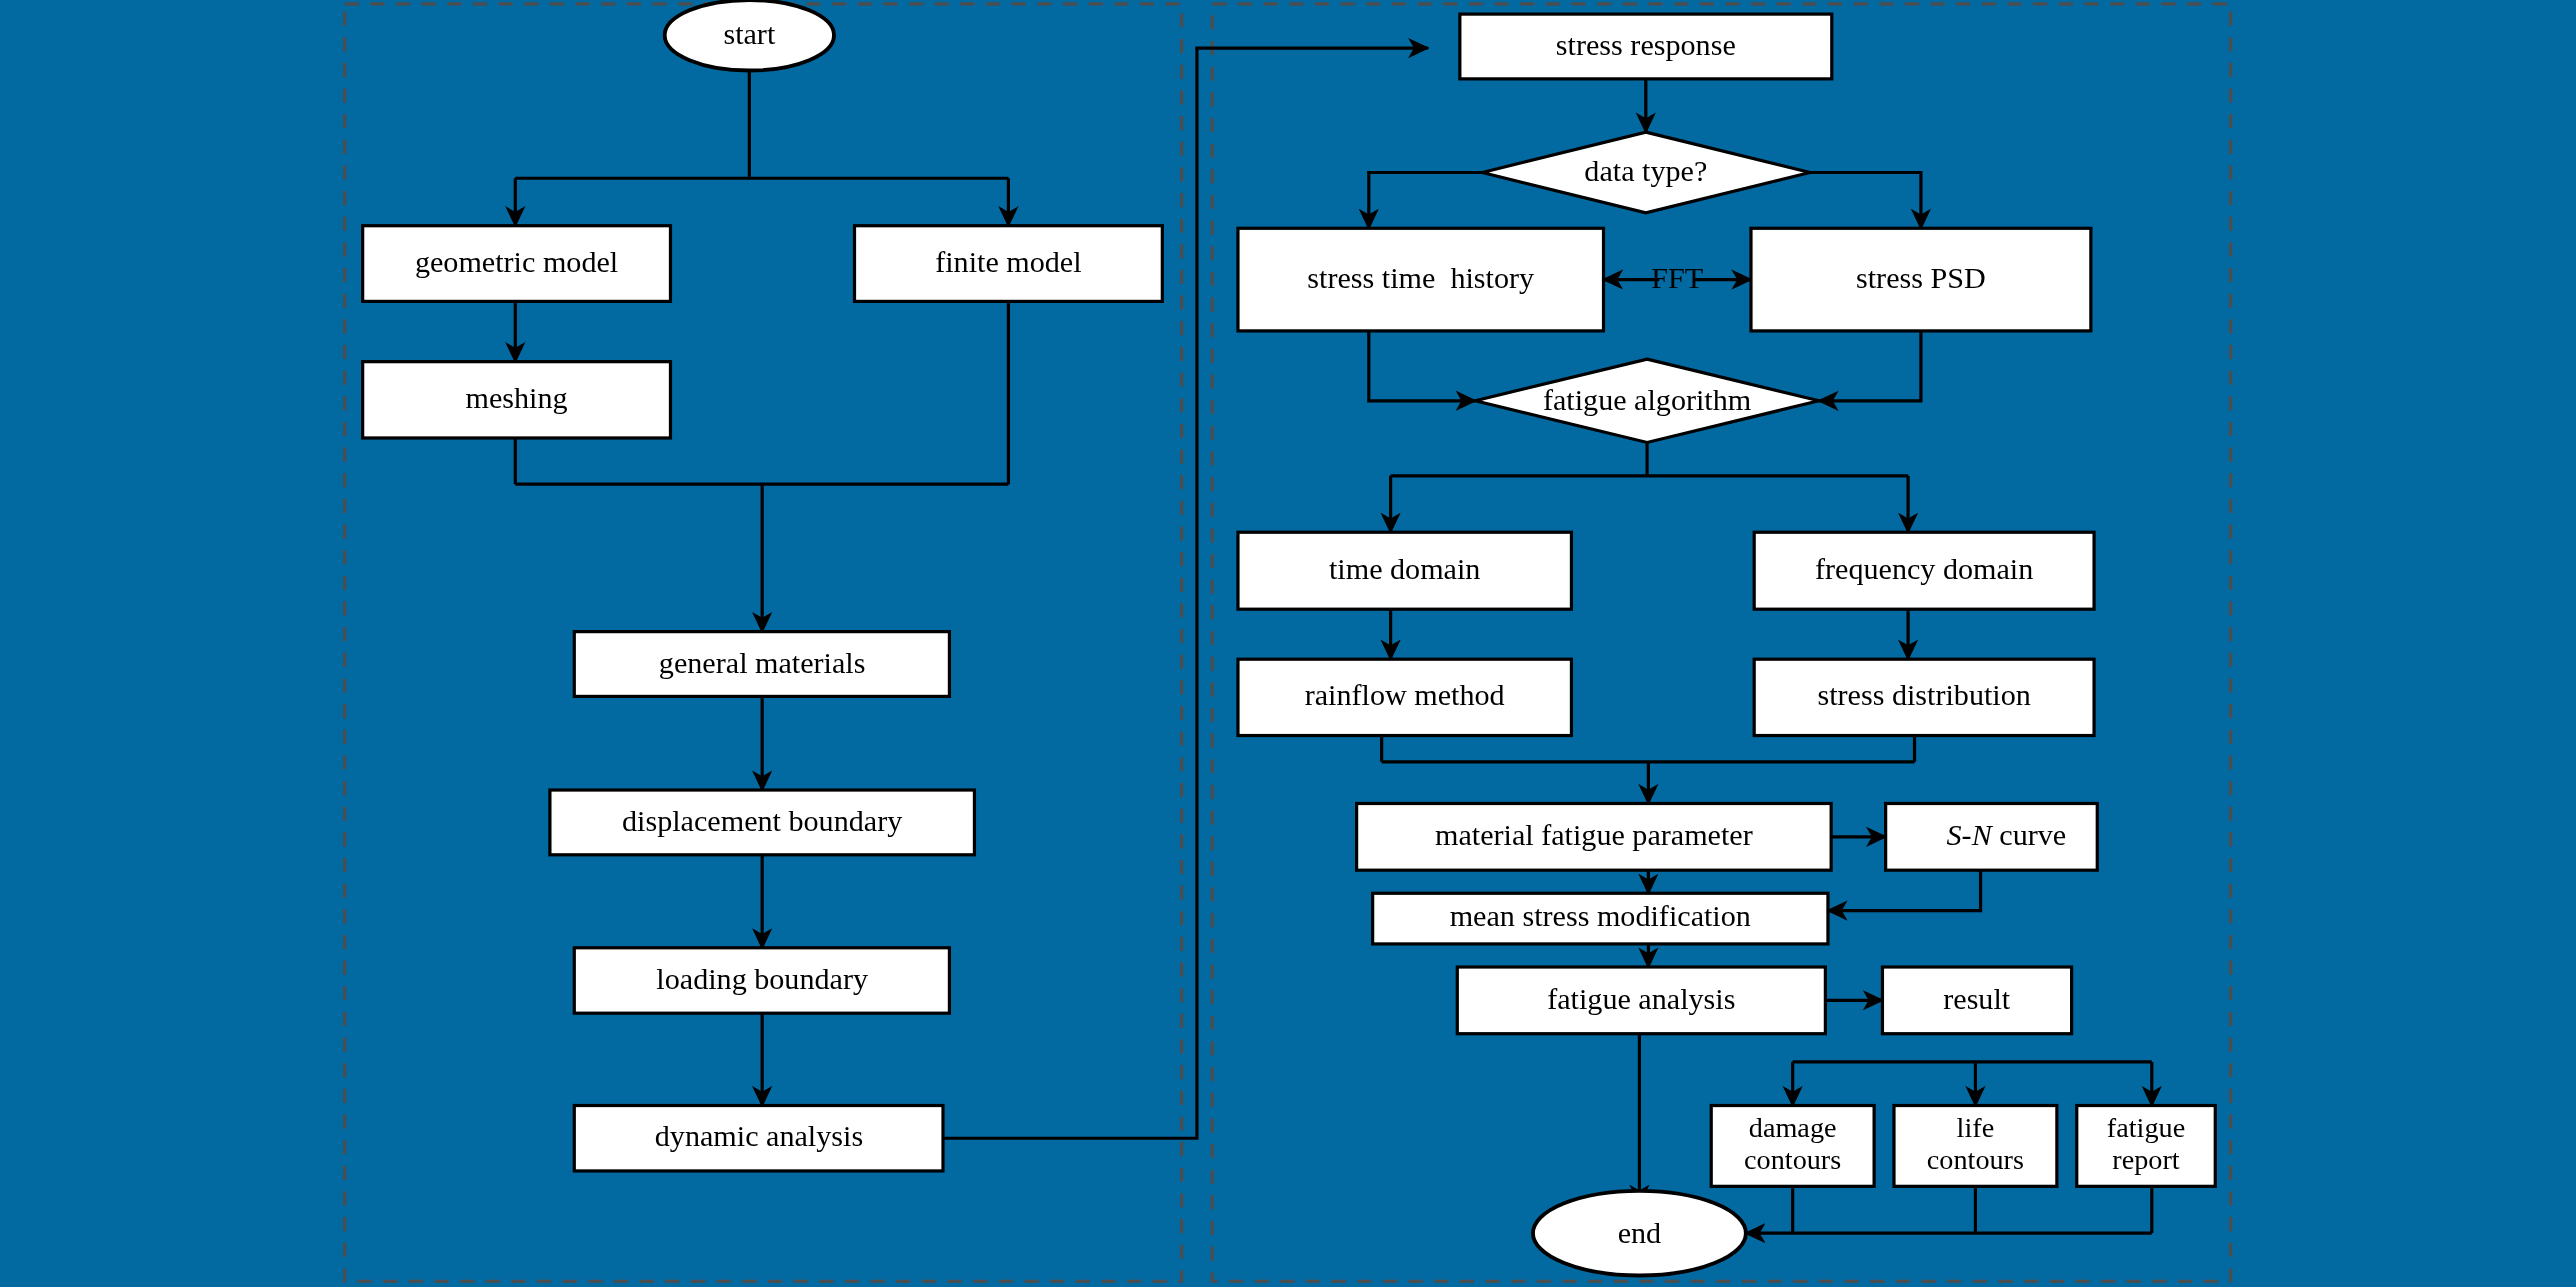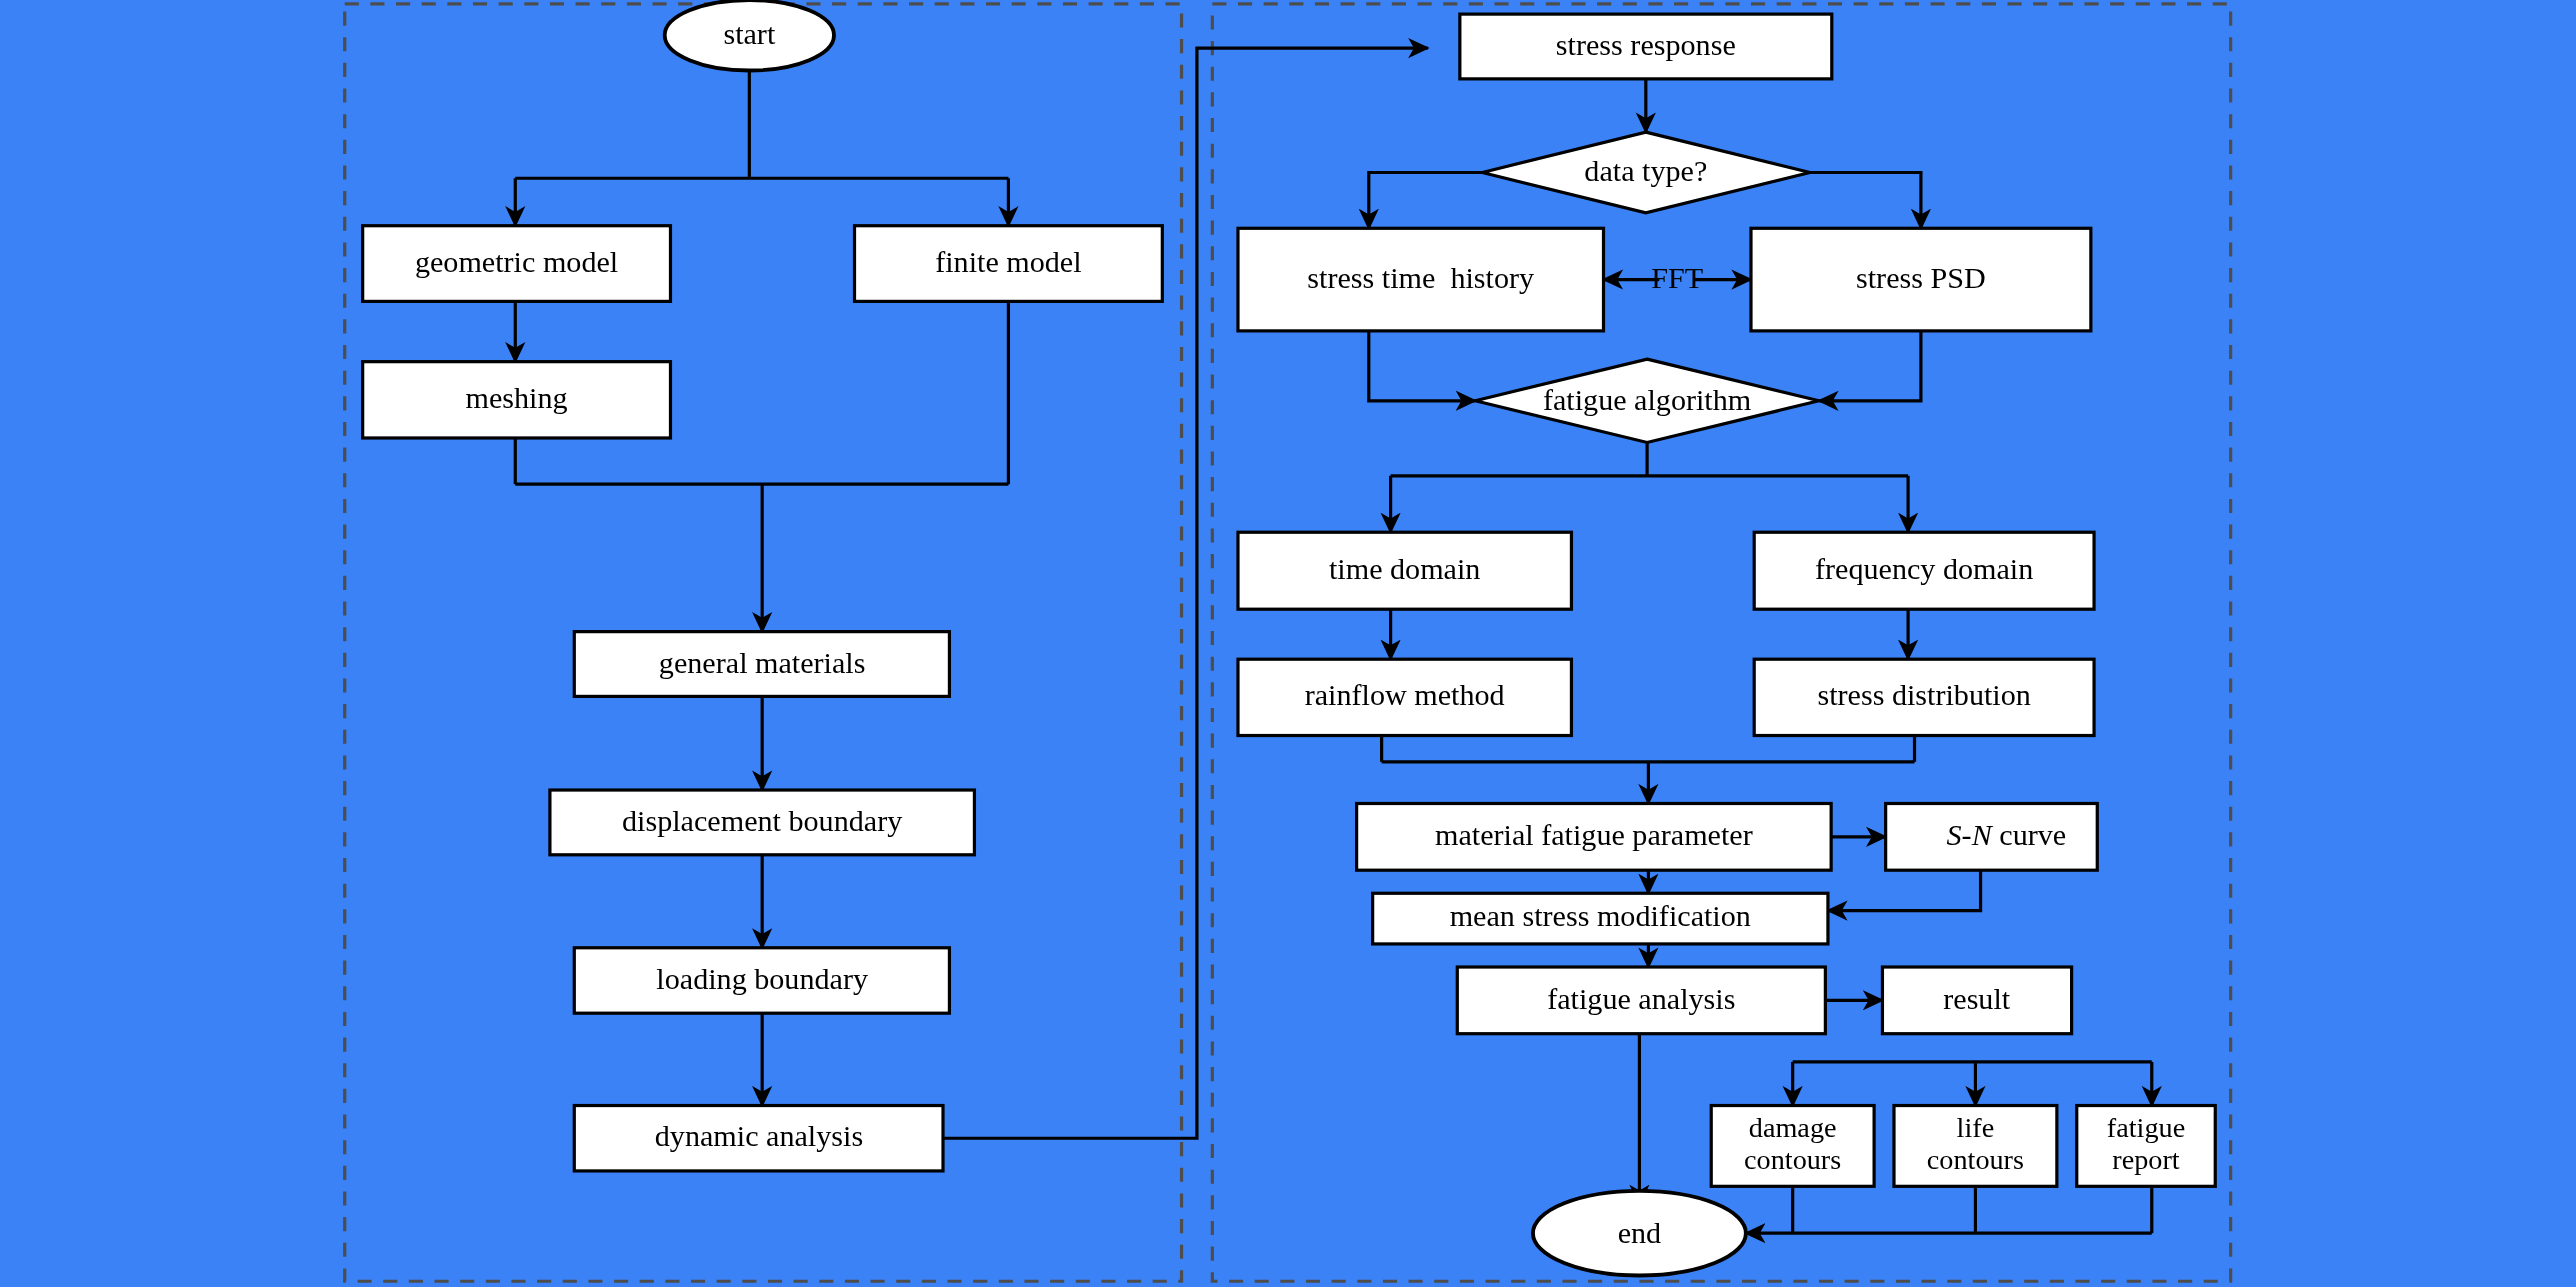--- a/index.html
+++ b/index.html
@@ -5,21 +5,21 @@
 <style>
   html, body {
     margin: 0;
     padding: 0;
     background: #f5f5f5;
   }
   #stage {
     position: relative;
     width: 2576px;
     height: 1287px;
-    background: #3b82f6;
+    background: #0369a1;
     overflow: hidden;
   }
   svg.flow {
     display: block;
     width: 2576px;
     height: 1287px;
   }
   .panel-dash {
     fill: none;
     stroke: #4d4d4d;

